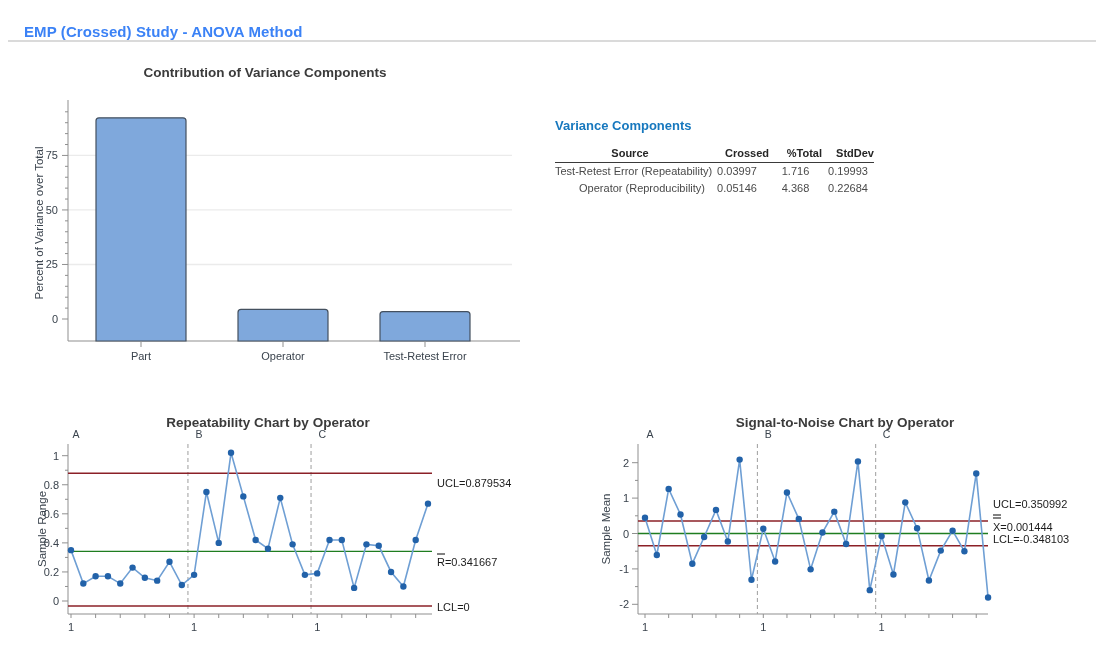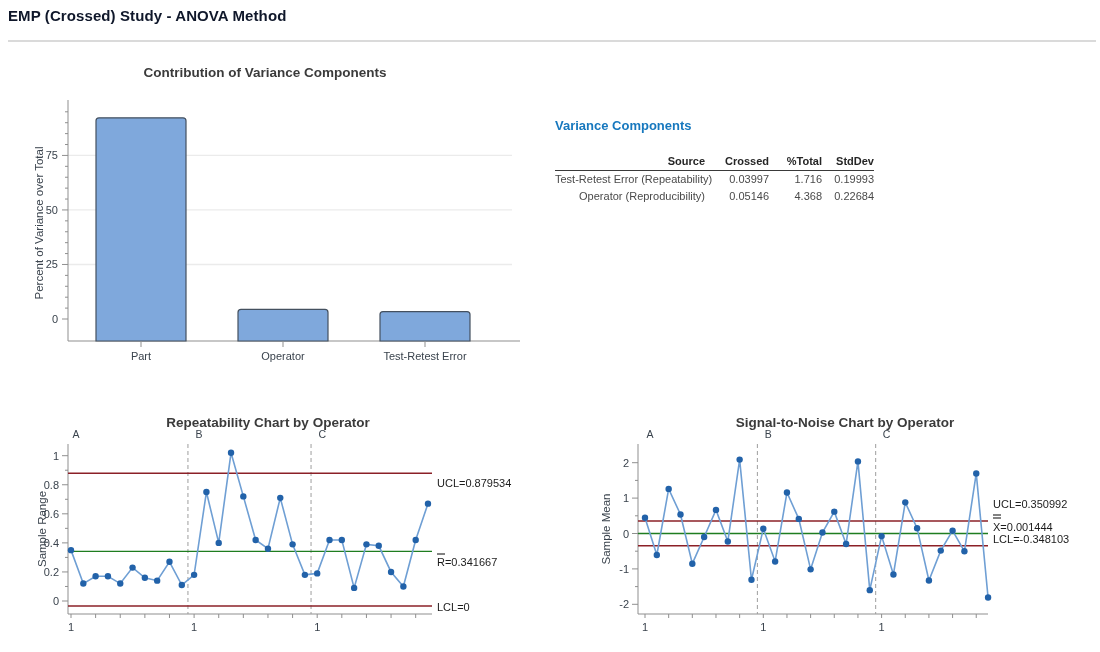--- a/index.html
+++ b/index.html
@@ -1,44 +1,44 @@
 <!DOCTYPE html>
 <html><head>
 <meta charset="utf-8">
 <style>
   html,body{margin:0;padding:0;}
   body{
     width:1100px;height:652px;position:relative;overflow:hidden;
     background:#ffffff;font-family:"Liberation Sans",sans-serif;
   }
   #page-title{
-    position:absolute;left:8px;top:7px;margin:0;
-    font-size:15px;font-weight:700;color:#0f172a;letter-spacing:.1px;text-align:center;
+    position:absolute;left:8px;top:7px;margin:16px;
+    font-size:15px;font-weight:700;color:#3b82f6;letter-spacing:.1px;text-align:center;
   }
   #title-divider{
     position:absolute;left:8px;right:4px;top:40px;height:2px;background:#dadada;
   }
   .chart-box{position:absolute;}
   .chart-box svg{display:block;}
   
   .ctitle{font-size:13.5px;font-weight:600;fill:#3b3b3b;}
   .axlabel{font-size:11.5px;fill:#3a434d;}
   .ctick{font-size:11px;fill:#3a434d;}
   .gtick{font-size:10.5px;fill:#3a434d;}
   .limlabel{font-size:11px;fill:#1c1c1c;}
   
   #vc-section{position:absolute;left:555px;top:118px;width:340px;}
-  #vc-heading{margin:0 0 20px 0;font-size:13px;font-weight:700;color:#1778BE;}
+  #vc-heading{margin:0 0 12px 0;font-size:13px;font-weight:700;color:#1778BE;}
   #vc-table{border-collapse:collapse;table-layout:fixed;width:319px;font-size:11px;color:#4a4a4a;}
   #vc-table th{
     font-weight:700;color:#262626;text-align:right;
     border-bottom:1.5px solid #3a3a3a;padding:2px 0 3px 0;white-space:nowrap;
   }
-  #vc-table th:first-child{text-align:right;}
-  #vc-table td{padding:2px 0 2.5px 0;text-align:right;white-space:nowrap;}
+  #vc-table th:first-child{text-align:center;}
+  #vc-table td{padding:2px 0 2.5px 0;text-align:center;white-space:nowrap;}
   #vc-table td:first-child{text-align:right;}
 </style>
 </head>
 <body>
 
 <h1 id="page-title">EMP (Crossed) Study - ANOVA Method</h1>
 <div id="title-divider"></div>
 
 <div class="chart-box" id="bar-chart" style="left:10px;top:55px;width:540px;height:335px;">
     <svg width="540" height="335">

